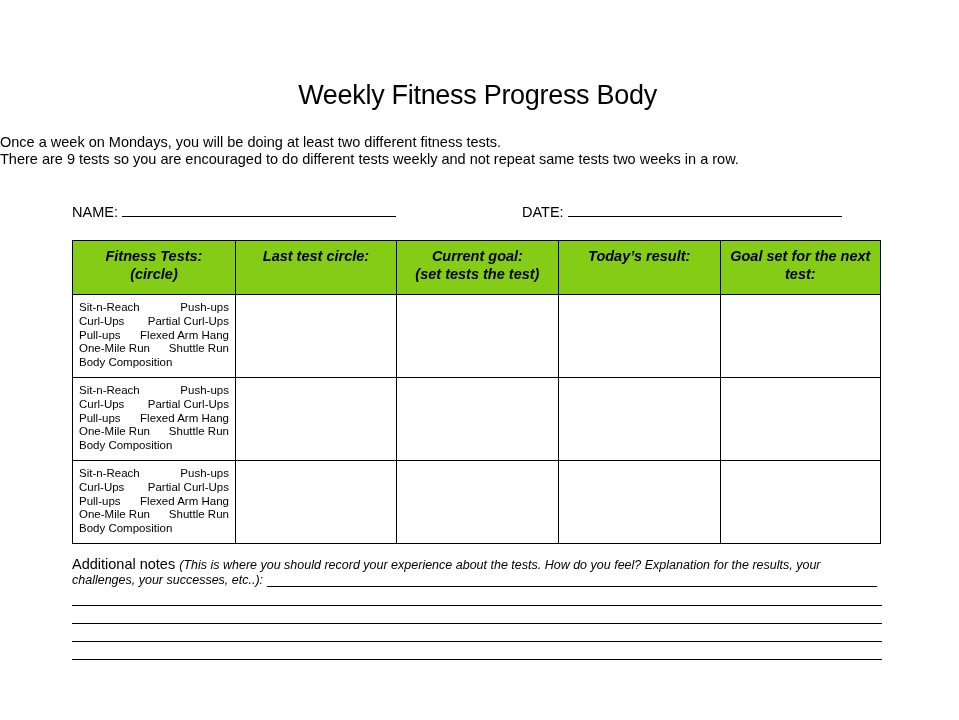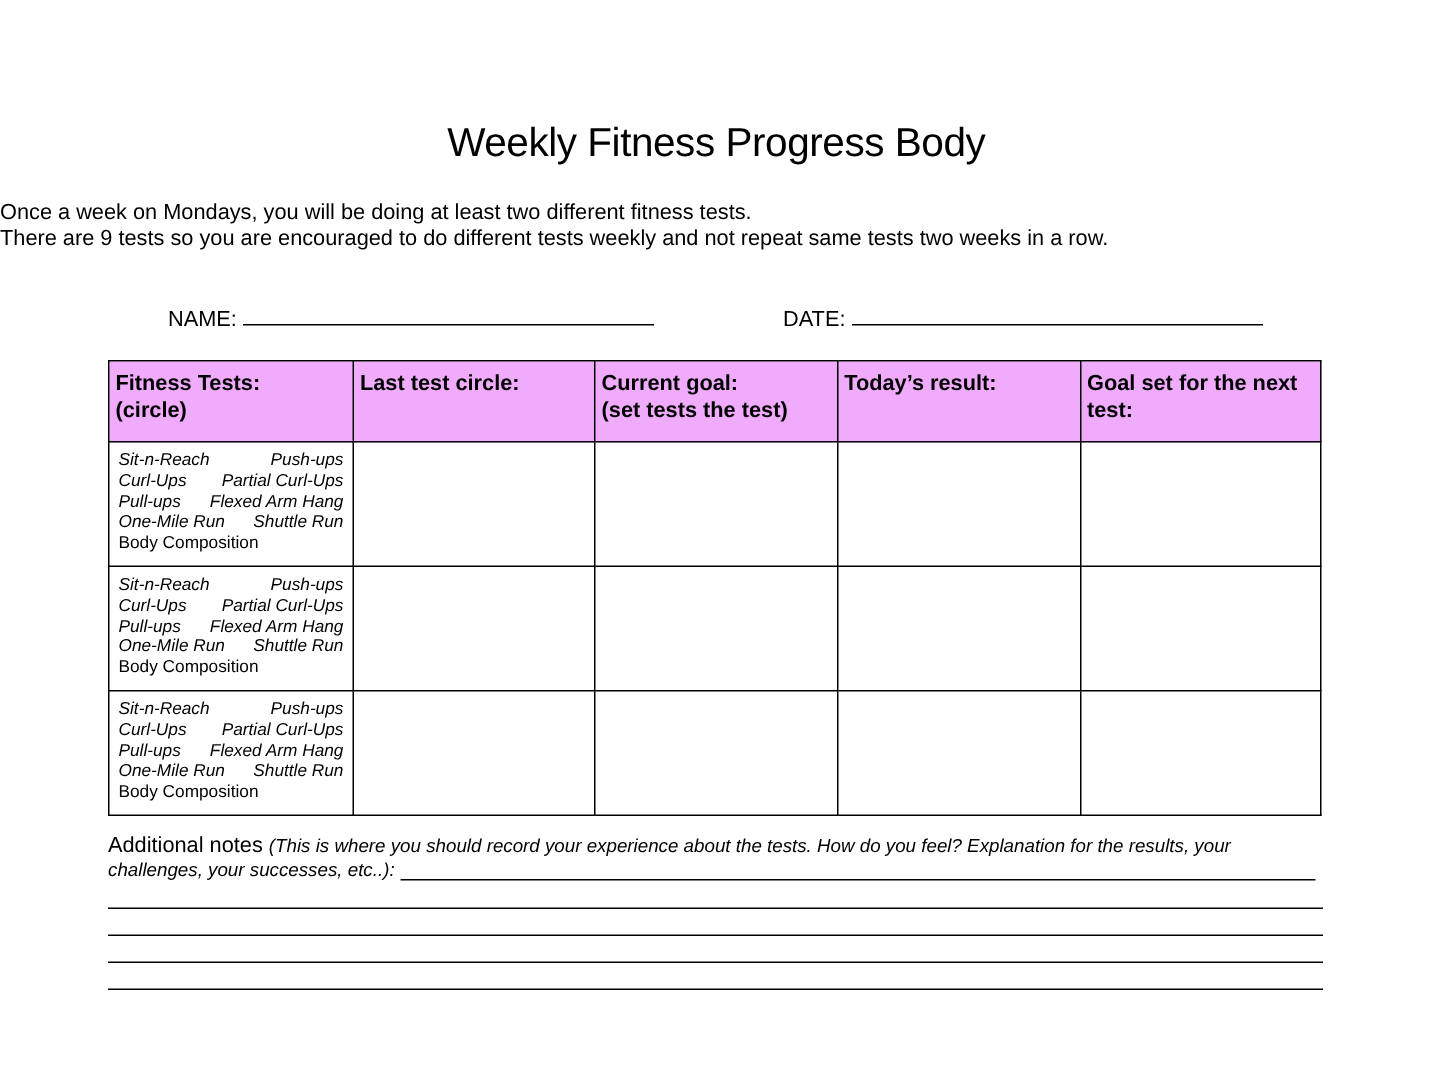--- a/index.html
+++ b/index.html
@@ -1,30 +1,30 @@
 <!DOCTYPE html>
 <html><head>
 <meta charset="utf-8">
 <style>
   html, body { margin: 0; padding: 0; background: #ffffff; }
   body { width: 959px; height: 720px; position: relative; overflow: hidden; font-family: "Liberation Sans", sans-serif; color: #000; }
   .title { position: absolute; left: 0; width: 955px; top: 80px; text-align: center; font-size: 27px; letter-spacing: -0.3px; }
   .intro { position: absolute; left: 0; width: 955px; top: 134px; text-align: left; font-size: 14.5px; line-height: 17px; }
   .field { position: absolute; top: 204px; font-size: 14.5px; white-space: nowrap; }
   .field .line { display: inline-block; border-bottom: 1px solid #000; vertical-align: baseline; height: 12px; margin-left: 4px; }
-  .name-field { left: 72px; margin-left: 40px; }
+  .name-field { left: 72px; }
   .name-field .line { width: 274px; }
   .date-field { left: 522px; }
   .date-field .line { width: 274px; }
   table.grid { position: absolute; left: 72px; top: 240px; border-collapse: collapse; width: 809px; }
   table.grid th, table.grid td { border: 1.5px solid #000; }
-  table.grid th { background: #f0abfc; font-weight: bold; font-size: 14.5px; line-height: 18px; height: 47px; vertical-align: top; padding: 6px 4px 0 4px; text-align: left; width: 161px; }
+  table.grid th { background: #84cc16; font-weight: bold; font-size: 14.5px; line-height: 18px; height: 47px; vertical-align: top; padding: 6px 4px 0 4px; text-align: center; width: 161px; font-style: italic; }
   table.grid td { height: 82px; padding: 0; vertical-align: top; }
   .tests { font-size: 11.5px; line-height: 13.8px; padding: 6px 6px 0 6px; }
-  .tests .pair { display: flex; justify-content: space-between; font-style: italic; }
+  .tests .pair { display: flex; justify-content: space-between; }
   .notes { position: absolute; left: 72px; top: 556px; width: 810px; font-size: 14.5px; }
   .notes .lead { font-size: 14.5px; text-align: right; }
   .notes em { font-size: 12.5px; }
   .notes .line2 { font-size: 12.5px; font-style: italic; margin-top: 1px; display: flex; align-items: flex-end; }
   .notes .line2 .fill { flex: 1; border-bottom: 1px solid #000; margin-left: 4px; height: 12px; margin-right: 5px; }
   .ruled { position: absolute; left: 72px; width: 810px; border-bottom: 1px solid #000; height: 0; }
 </style>
 </head>
 <body>
 

